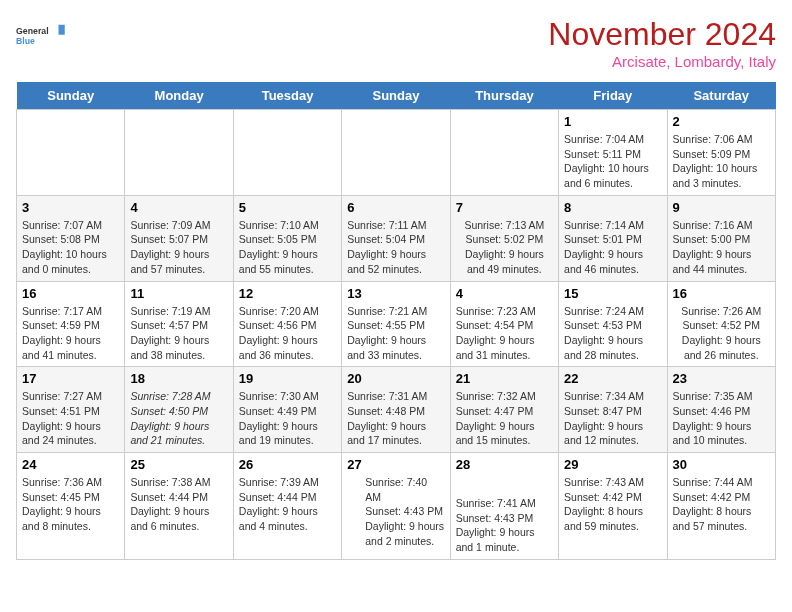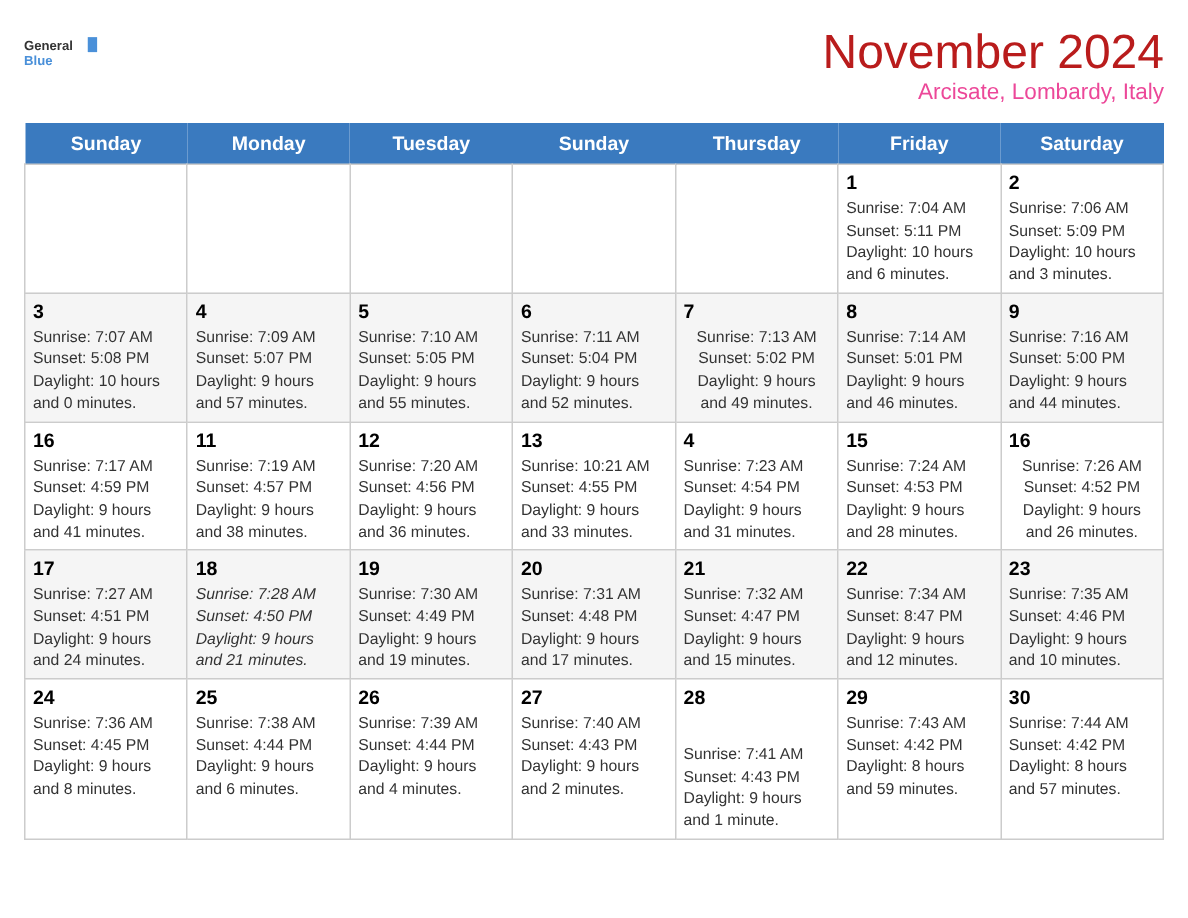--- a/index.html
+++ b/index.html
@@ -177,21 +177,21 @@
 Daylight: 9 hours and 38 minutes.</div>
         </td>
         <td>
           <span class="day-num">12</span>
           <div class="day-info" style="white-space: pre-line;">Sunrise: 7:20 AM
 Sunset: 4:56 PM
 Daylight: 9 hours and 36 minutes.</div>
         </td>
         <td>
           <span class="day-num">13</span>
-          <div class="day-info" style="white-space: pre-line;">Sunrise: 10:21 AM
+          <div class="day-info" style="white-space: pre-line;">Sunrise: 7:21 AM
 Sunset: 4:55 PM
 Daylight: 9 hours and 33 minutes.</div>
         </td>
         <td>
           <span class="day-num">4</span>
           <div class="day-info" style="white-space: pre-line;">Sunrise: 7:23 AM
 Sunset: 4:54 PM
 Daylight: 9 hours and 31 minutes.</div>
         </td>
         <td>
@@ -265,21 +265,21 @@
 Daylight: 9 hours and 6 minutes.</div>
         </td>
         <td>
           <span class="day-num">26</span>
           <div class="day-info" style="white-space: pre-line;">Sunrise: 7:39 AM
 Sunset: 4:44 PM
 Daylight: 9 hours and 4 minutes.</div>
         </td>
         <td>
           <span class="day-num">27</span>
-          <div class="day-info" style="white-space: pre-line;">Sunrise: 7:40 AM
+          <div class="day-info" style="white-space: pre-line; margin-left: 18px;">Sunrise: 7:40 AM
 Sunset: 4:43 PM
 Daylight: 9 hours and 2 minutes.</div>
         </td>
         <td>
           <span class="day-num">28</span>
           <div class="day-info" style="white-space: pre-line; margin-top: 24px;">Sunrise: 7:41 AM
 Sunset: 4:43 PM
 Daylight: 9 hours and 1 minute.</div>
         </td>
         <td>

